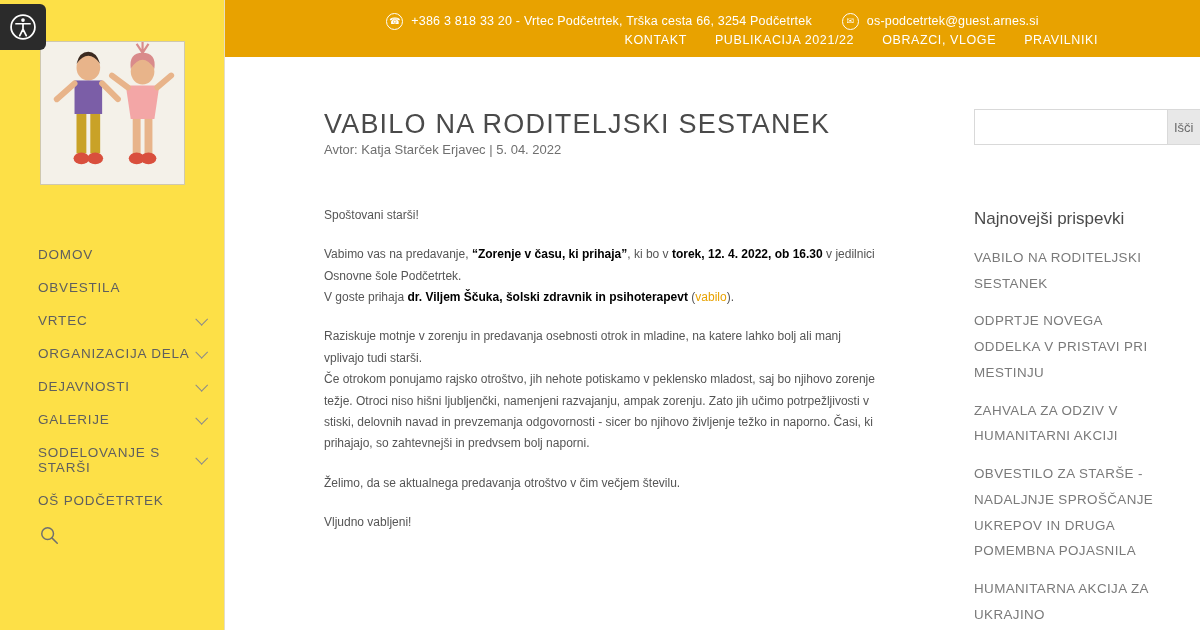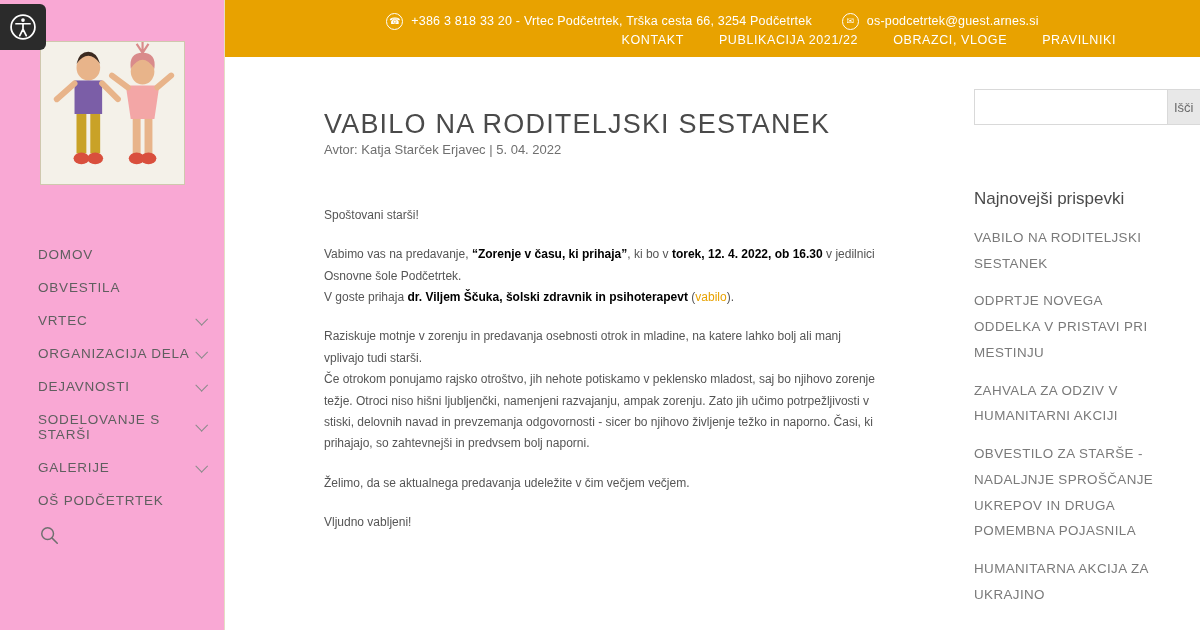--- a/index.html
+++ b/index.html
@@ -20,21 +20,21 @@
     border-radius: 0 6px 6px 0;
     display: flex; align-items: center; justify-content: center;
     z-index: 50;
   }
   .a11y-btn svg { display: block; }
 
   
   .sidebar {
     position: absolute; left: 0; top: 0;
     width: 225px; height: 630px;
-    background: #f9a8d4;
+    background: #fde047;
     border-right: 1px solid #e5ddc4;
   }
   .logo-wrap {
     position: absolute; left: 40px; top: 41px;
     width: 145px; height: 144px;
     border: 1px solid #cfc8ae;
     background: #ffffff;
     overflow: hidden;
   }
   .logo-art { position: absolute; inset: 0; background: #f3f0e8; }
@@ -87,22 +87,22 @@
   .ti-mail  { display: flex; align-items: center; gap: 8px; margin-left: 30px; }
   .ti-phone span.txt, .ti-mail span.txt { letter-spacing: .2px; text-align: right; }
   .circ-icon {
     width: 17px; height: 17px; border-radius: 50%;
     border: 1.4px solid #ffffff;
     display: inline-flex; align-items: center; justify-content: center;
     font-size: 9px; line-height: 1;
   }
   .menu {
     position: absolute; right: 0; top: 33px;
-    display: flex; gap: 11px;
-    padding-right: 72px;
+    display: flex; gap: 4px;
+    padding-right: 90px;
   }
   .menu a {
     color: #ffffff;
     font-size: 12.5px;
     text-transform: uppercase;
     letter-spacing: .6px;
     text-decoration: none;
     padding: 0 12px;
     cursor: pointer;
   }
@@ -136,21 +136,21 @@
   .body-text p { margin: 0 0 18px 0; }
   .body-text p.tight { margin-bottom: 0; }
   .body-text b { color: #000000; }
   .body-text a { color: #e8a200; text-decoration: none; }
 
   
   .rail {
     position: absolute; left: 943px; top: 57px;
     width: 257px; height: 573px;
     background: #ffffff;
-    padding: 32px 33px 0 31px;
+    padding: 52px 33px 0 31px;
   }
   .search-row { display: flex; height: 36px; }
   .search-input {
     flex: 1;
     border: 1px solid #d9d9d9;
     border-right: none;
     background: #ffffff;
     outline: none;
     padding: 0 8px;
     font-size: 13px;
@@ -243,25 +243,25 @@
     </div>
     <div class="nav-item">
       <span>ORGANIZACIJA DELA</span>
       <span class="chev"></span>
     </div>
     <div class="nav-item">
       <span>DEJAVNOSTI</span>
       <span class="chev"></span>
     </div>
     <div class="nav-item">
+      <span>GALERIJE</span>
+      <span class="chev"></span>
+    </div>
+    <div class="nav-item">
       <span>SODELOVANJE S STARŠI</span>
-      <span class="chev"></span>
-    </div>
-    <div class="nav-item">
-      <span>GALERIJE</span>
       <span class="chev"></span>
     </div>
     <div class="nav-item">
       <span>OŠ PODČETRTEK</span>
     </div>
   </nav>
 
   <div class="nav-search">
     <svg width="22" height="22" viewBox="0 0 24 24">
       <circle cx="10.5" cy="10.5" r="6.4" fill="none" stroke="#6f6f6f" stroke-width="1.6"></circle>
@@ -298,21 +298,21 @@
 
     <p class="tight">
       <span>Vabimo vas na predavanje, </span><b>“Zorenje v času, ki prihaja”</b><span>, ki bo v </span><b>torek, 12. 4. 2022, ob 16.30</b><span> v jedilnici Osnovne šole Podčetrtek.</span>
     </p>
     <p>
       <span>V goste prihaja </span><b>dr. Viljem Ščuka, šolski zdravnik in psihoterapevt</b><span> (</span><a href="#">vabilo</a><span>).</span>
     </p>
 
     <p class="tight">Raziskuje motnje v zorenju in predavanja osebnosti otrok in mladine, na katere lahko bolj ali manj vplivajo tudi starši.</p>
     <p>Če otrokom ponujamo rajsko otroštvo, jih nehote potiskamo v peklensko mladost, saj bo njihovo zorenje težje. Otroci niso hišni ljubljenčki, namenjeni razvajanju, ampak zorenju. Zato jih učimo potrpežljivosti v stiski, delovnih navad in prevzemanja odgovornosti - sicer bo njihovo življenje težko in naporno. Časi, ki prihajajo, so zahtevnejši in predvsem bolj naporni.</p>
-    <p>Želimo, da se aktualnega predavanja udeležite v čim večjem večjem.</p>
+    <p>Želimo, da se aktualnega predavanja otroštvo v čim večjem številu.</p>
     <p>Vljudno vabljeni!</p>
   </div>
 </main>
 
 <aside class="rail">
   <div class="search-row">
     <input class="search-input" type="text" placeholder="" style="">
     <button class="search-btn">Išči</button>
   </div>
 

